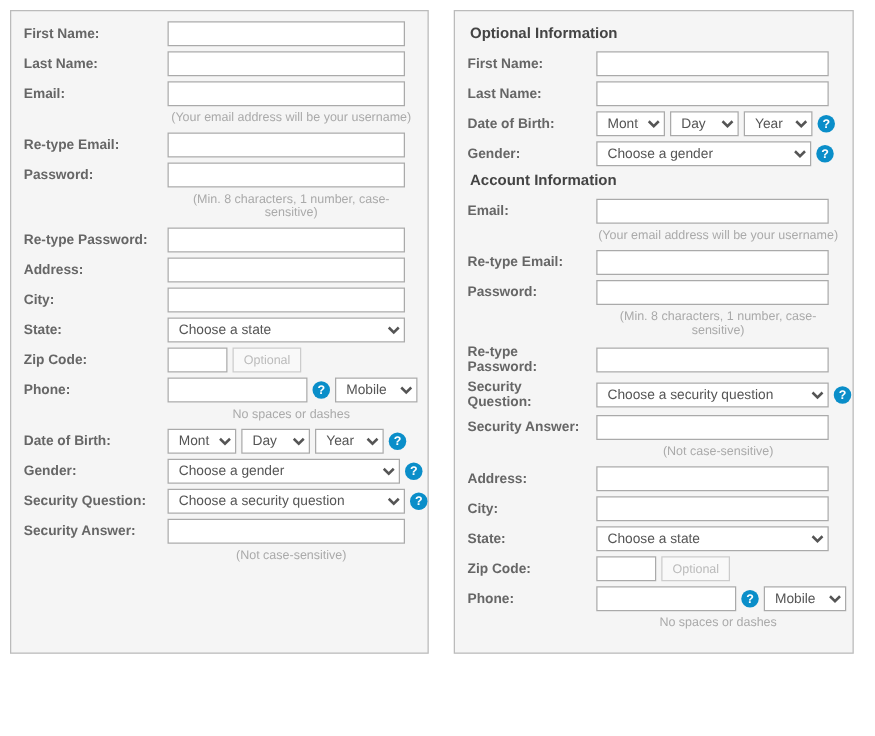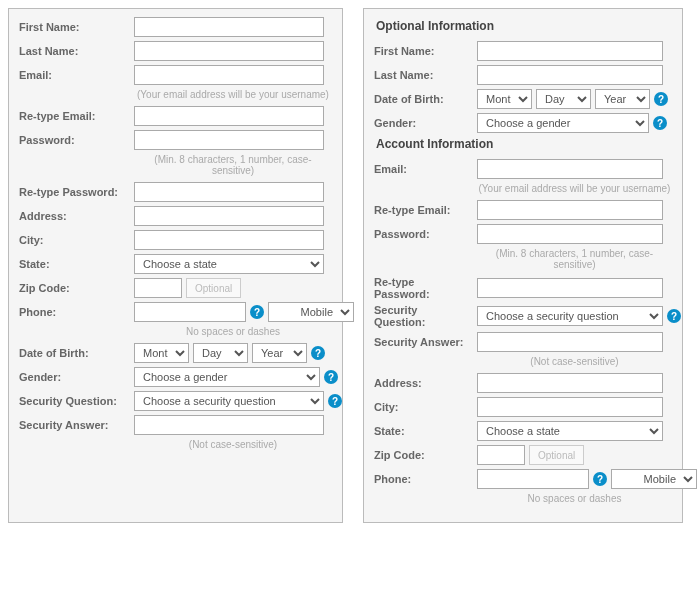--- a/index.html
+++ b/index.html
@@ -64,21 +64,21 @@
     padding: 2px 4px;
     color: #555;
   }
   .inp-full { width: 190px; }
   .right-panel .inp-full { width: 186px; }
   .inp-short { width: 48px; }
   .sel-full { width: 190px; }
   .right-panel .sel-full { width: 186px; }
   .sel-wide { width: 186px; }
   .sel-dob { width: 55px; }
-  .sel-phone { width: 86px; text-align: right; }
+  .sel-phone { width: 66px; }
   .inp-phone { width: 112px; }
   .help {
     display: inline-flex;
     align-items: center;
     justify-content: center;
     width: 14px;
     height: 14px;
     border-radius: 50%;
     background: #0a8ec9;
     color: #fff;

